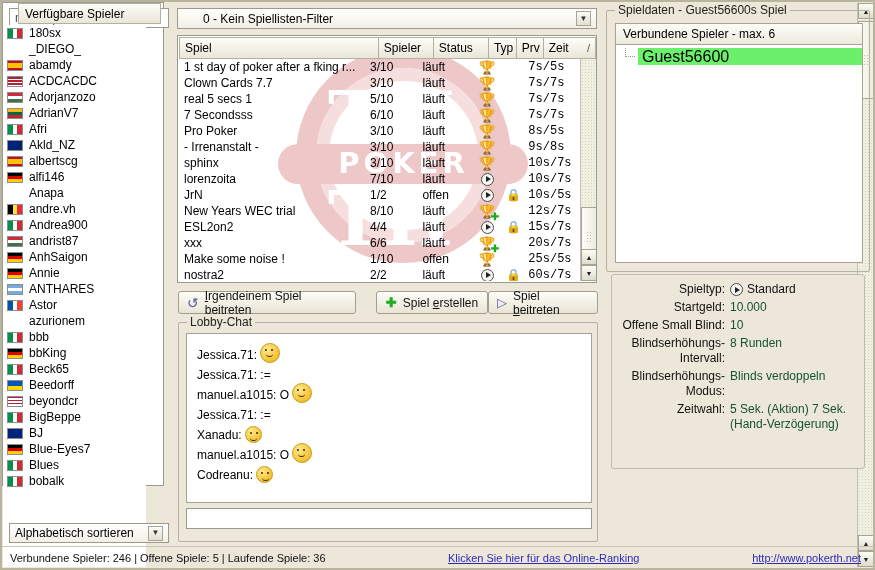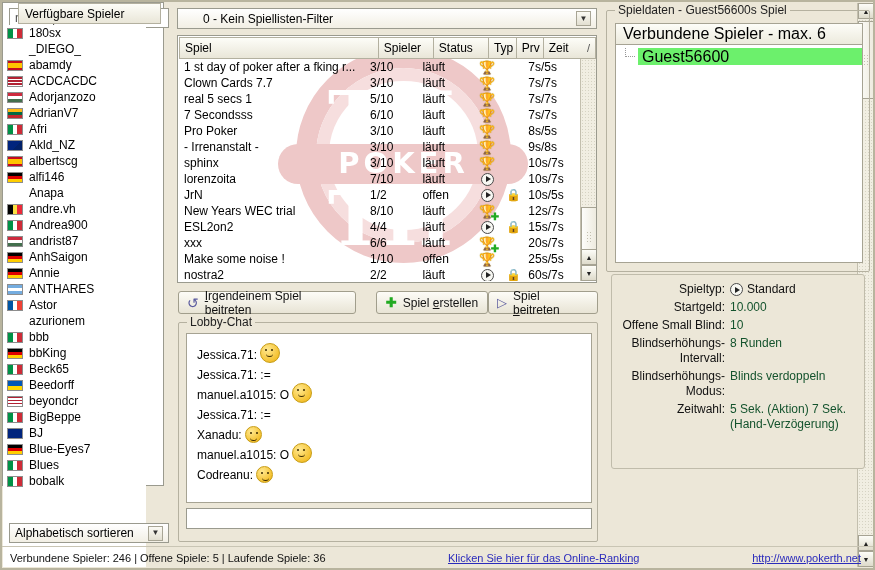--- a/index.html
+++ b/index.html
@@ -198,21 +198,21 @@
   #games-rows {
     position: absolute; left: 1px; top: 23px; right: 17px; bottom: 1px;
     overflow: hidden; z-index: 2;
   }
   .grow { height: 16px; display: flex; align-items: center; font-size: 12px; white-space: nowrap; }
   .gc-name { width: 218px; padding-left: 5px; overflow: hidden; text-overflow: ellipsis; }
   .gc-players { width: 60px; }
   .gc-status { width: 60px; }
   .gc-typ { width: 30px; display: flex; align-items: center; justify-content: center; }
   .gc-prv { width: 29px; display: flex; align-items: center; justify-content: center; }
-  .gc-time { width: 60px; text-align: left; padding-left: 2px; }
+  .gc-time { width: 60px; text-align: left; padding-left: 2px; font-family: Liberation Mono, monospace; }
 
   .ic { display: inline-block; line-height: 1; }
   .trophy { font-size: 13px; color: #f0c000; text-shadow: 0 0 1px #a07a00; }
   .playic {
     width: 13px; height: 13px; border-radius: 50%;
     border: 1px solid #4a4a4a; background: #f7f7f2;
     display: flex; align-items: center; justify-content: center;
   }
   .playic::after {
     content: ""; width: 0; height: 0;
@@ -259,21 +259,21 @@
     position: absolute; left: 7px; top: 185px; width: 406px; height: 21px;
   }
 
   
   #spieldaten-group { left: 604px; top: 8px; width: 264px; height: 262px; }
   #connected-header {
     position: absolute; left: 8px; top: 12px; width: 248px; height: 22px;
     background: linear-gradient(#fdfdf8,#eceadd);
     border: 1px solid #a6a393;
     display: flex; align-items: center; padding-left: 7px;
-    font-size: 16px;
+    font-size: 12px;
   }
   #connected-list {
     position: absolute; left: 8px; top: 34px; width: 248px; height: 218px;
     background: #fff; border: 1px solid #a6a393; border-top: none;
     overflow: hidden; padding-top: 3px;
   }
   .conn-row { height: 17px; display: flex; align-items: center; font-size: 16px; }
   .tree-stub { width: 22px; height: 17px; position: relative; flex: 0 0 22px; }
   .tree-stub::before {
     content: ""; position: absolute; left: 9px; top: 0; bottom: 8px;

